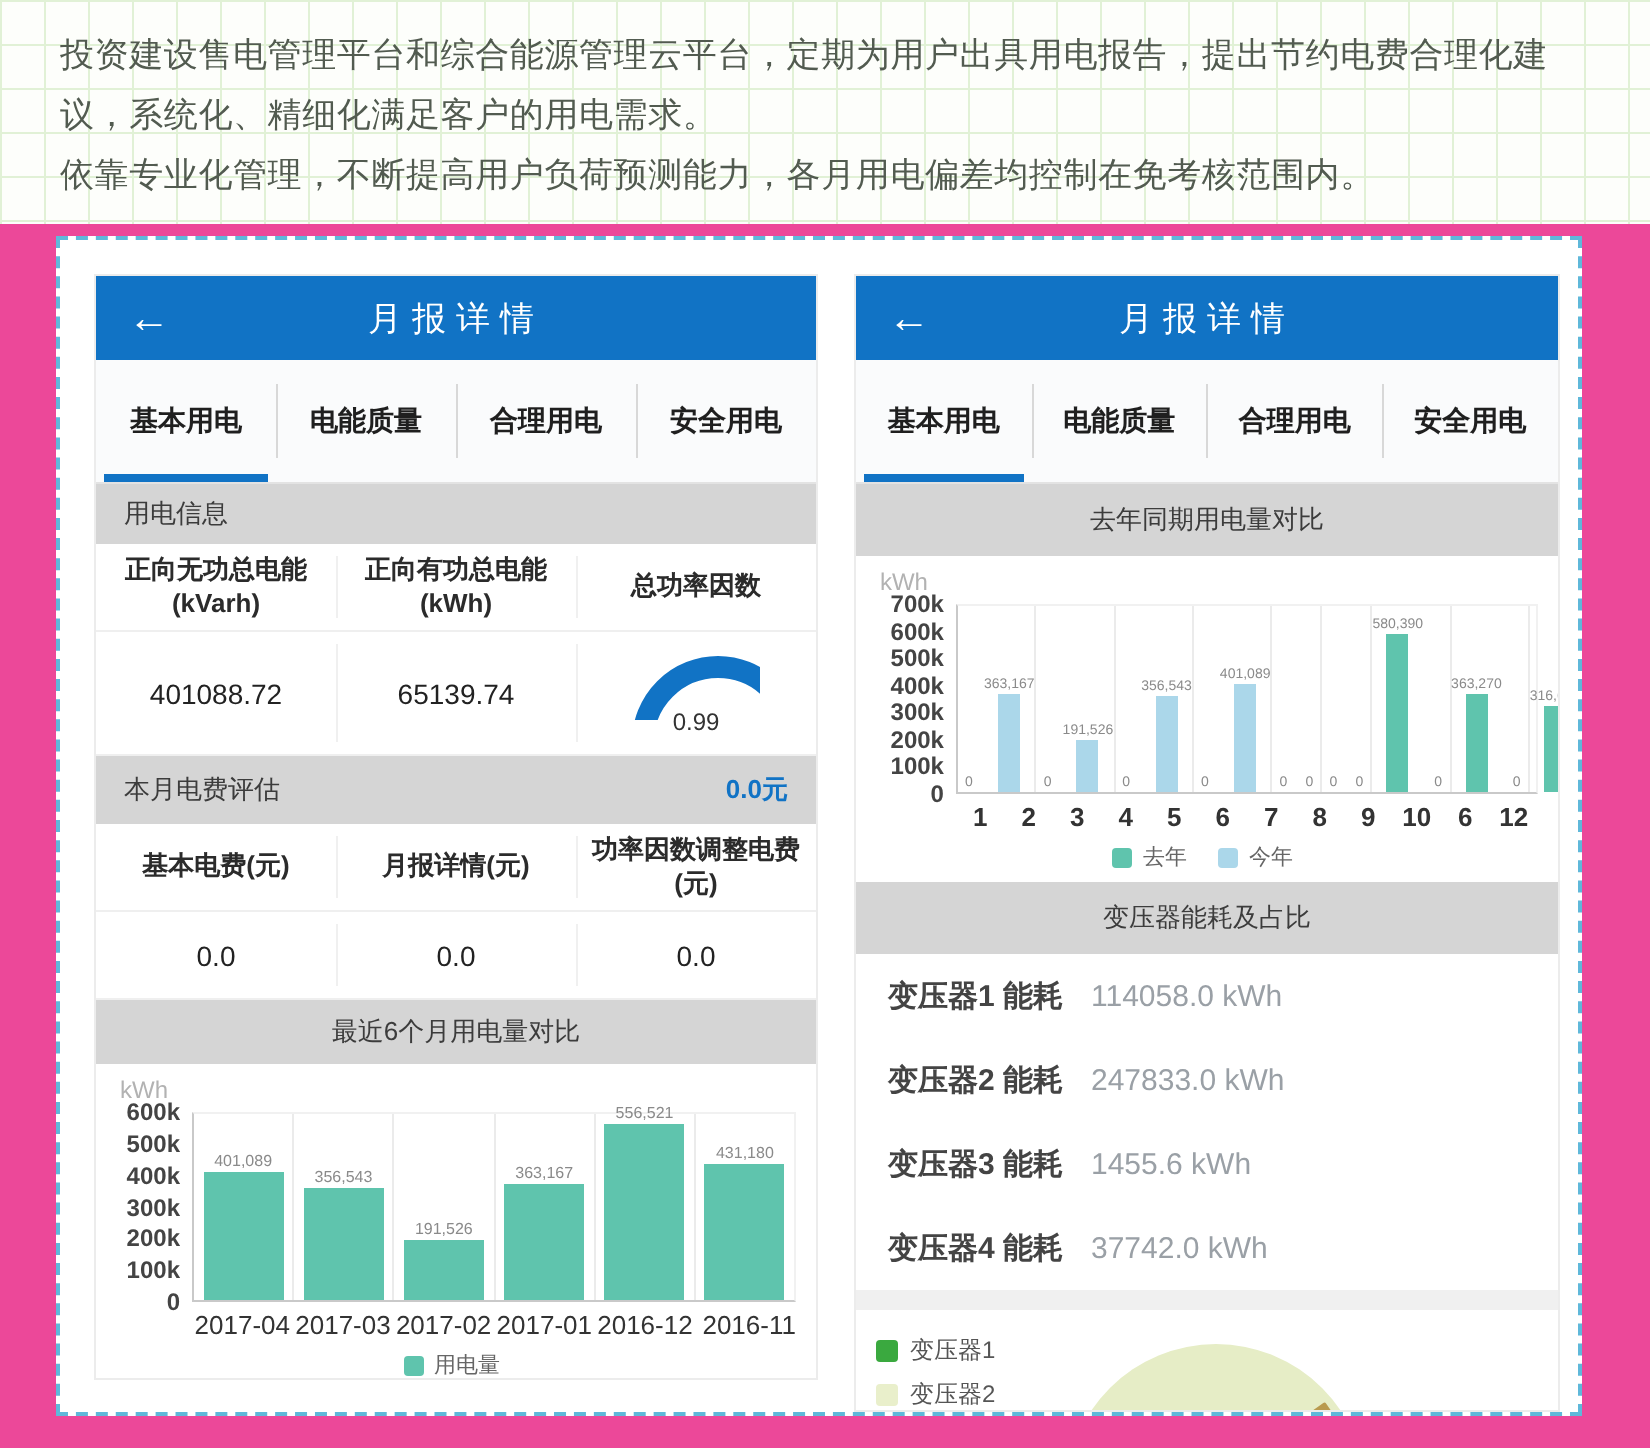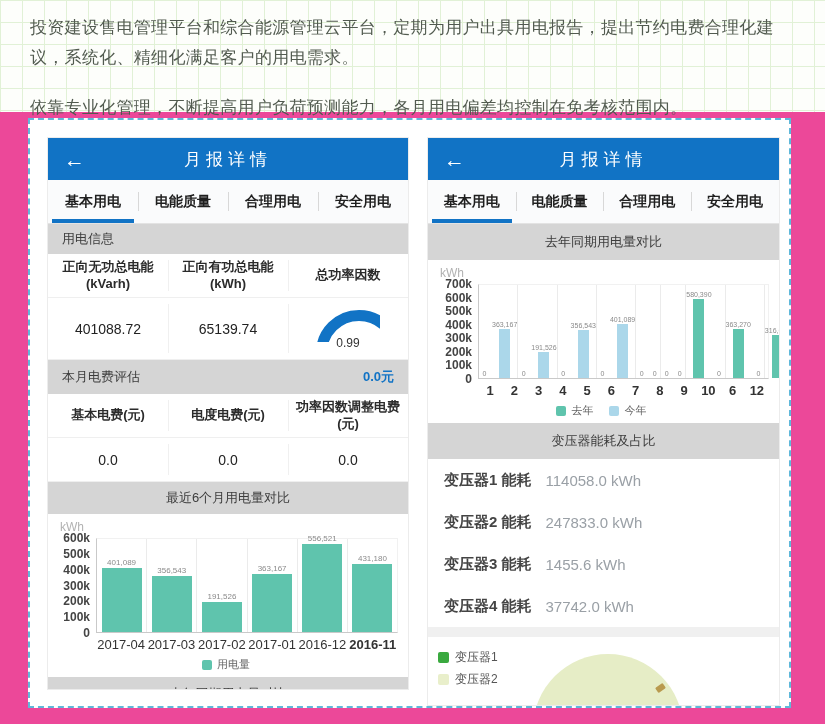--- a/index.html
+++ b/index.html
@@ -9,40 +9,40 @@
   
   .intro {
     width:825px; height:112px; padding:13px 30px 0 30px;
     background-color:#fdfefb;
     background-image:
       linear-gradient(#e1f1d6 1px, transparent 1px),
       linear-gradient(90deg, #e1f1d6 1px, transparent 1px);
     background-size:22px 22px;
   }
   .intro p { font-size:17px; color:#525b50; line-height:30px; letter-spacing:.3px; }
-  .intro p + p { margin-top:20px; }
+  .intro p + p { margin-top:0; }
 
   
   .board {
     position:absolute; left:28px; top:118px; width:763px; height:590px;
     border:2px dashed #5fb8da; background:#fff;
     display:flex; gap:18px; padding:17px 9px 0 17px; overflow:hidden;
   }
 
   .phone { background:#fff; border:1px solid #ececec; display:flex; flex-direction:column; overflow:hidden; }
   .phone.left  { width:363px; height:553px; }
   .phone.right { width:354px; height:569px; }
 
   
   .appbar { height:42px; background:#1173c5; position:relative; display:flex; align-items:center; flex:none; }
   .appbar .back { color:#fff; font-size:21px; margin-left:16px; line-height:1; }
   .appbar .title { position:absolute; left:0; right:0; text-align:center; color:#fff; font-size:17px; letter-spacing:5px; }
 
   
-  .tabbar { height:44px; background:#fafbfc; display:flex; border-bottom:1px solid #e3e3e3; flex:none; }
+  .tabbar { height:62px; background:#fafbfc; display:flex; border-bottom:1px solid #e3e3e3; flex:none; }
   .tab { flex:1; display:flex; align-items:center; justify-content:center; position:relative; font-size:14px; font-weight:700; color:#1f1f1f; }
   .tab + .tab::before { content:""; position:absolute; left:0; top:12px; bottom:12px; width:1px; background:#d8d8d8; }
   .tab.active::after { content:""; position:absolute; left:4px; right:4px; bottom:0; height:4px; background:#1173c5; }
 
   
   .secbar { background:#d5d5d5; color:#3c3c3c; font-size:13px; display:flex; align-items:center; padding:0 14px; flex:none; }
   .secbar.h30 { height:30px; } .secbar.h32 { height:32px; } .secbar.h34 { height:34px; } .secbar.h36 { height:36px; }
   .secbar.center { justify-content:center; }
   .secbar.split { justify-content:space-between; }
   .secbar .blue { color:#1173c5; font-weight:700; font-size:13px; }
@@ -138,21 +138,21 @@
           </div>
         </div>
       </div>
 
       <div class="secbar h34 split">
         <span>本月电费评估</span>
         <span class="blue">0.0元</span>
       </div>
       <div class="row3 heads r-h32">
         <div class="cell">基本电费(元)</div>
-        <div class="cell">电度电费(元)</div>
+        <div class="cell">月报详情(元)</div>
         <div class="cell">功率因数调整电费(元)</div>
       </div>
       <div class="row3 vals r-h32">
         <div class="cell">0.0</div>
         <div class="cell">0.0</div>
         <div class="cell">0.0</div>
       </div>
 
       <div class="secbar h32 center">
         <span>最近6个月用电量对比</span>
@@ -208,21 +208,21 @@
                     <div class="bar" style="width: 40px; height: 68px; background: rgb(95, 196, 173);"></div>
                   </div>
                 </div>
               </div>
               <div class="xlabels">
                 <div class="xlabel" style="font-size: 13px; font-weight: 400;">2017-04</div>
                 <div class="xlabel" style="font-size: 13px; font-weight: 400;">2017-03</div>
                 <div class="xlabel" style="font-size: 13px; font-weight: 400;">2017-02</div>
                 <div class="xlabel" style="font-size: 13px; font-weight: 400;">2017-01</div>
                 <div class="xlabel" style="font-size: 13px; font-weight: 400;">2016-12</div>
-                <div class="xlabel" style="font-size: 13px; font-weight: 700;">2016-11</div>
+                <div class="xlabel" style="font-size: 13px; font-weight: 400; text-align: right;">2016-11</div>
               </div>
             </div>
           </div>
           <div class="chart-legend">
             <div class="legend-item">
               <span class="legend-sq" style="background: rgb(95, 196, 173);"></span>
               <span>用电量</span>
             </div>
           </div>
         </div>

